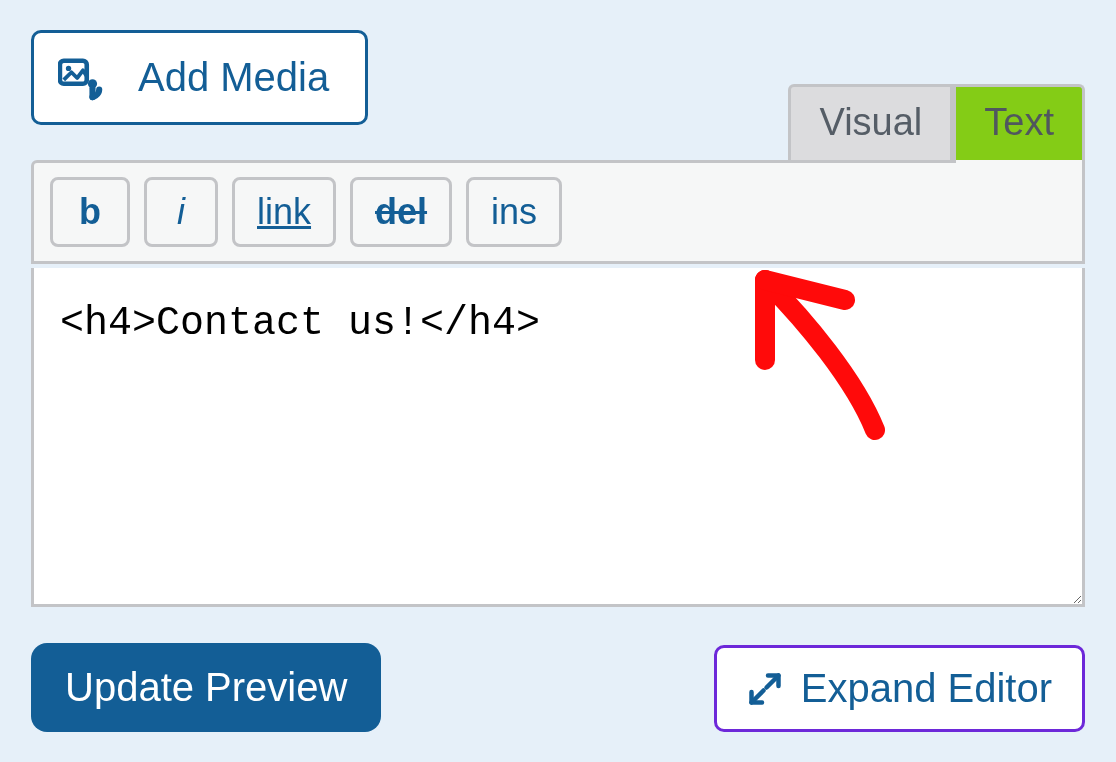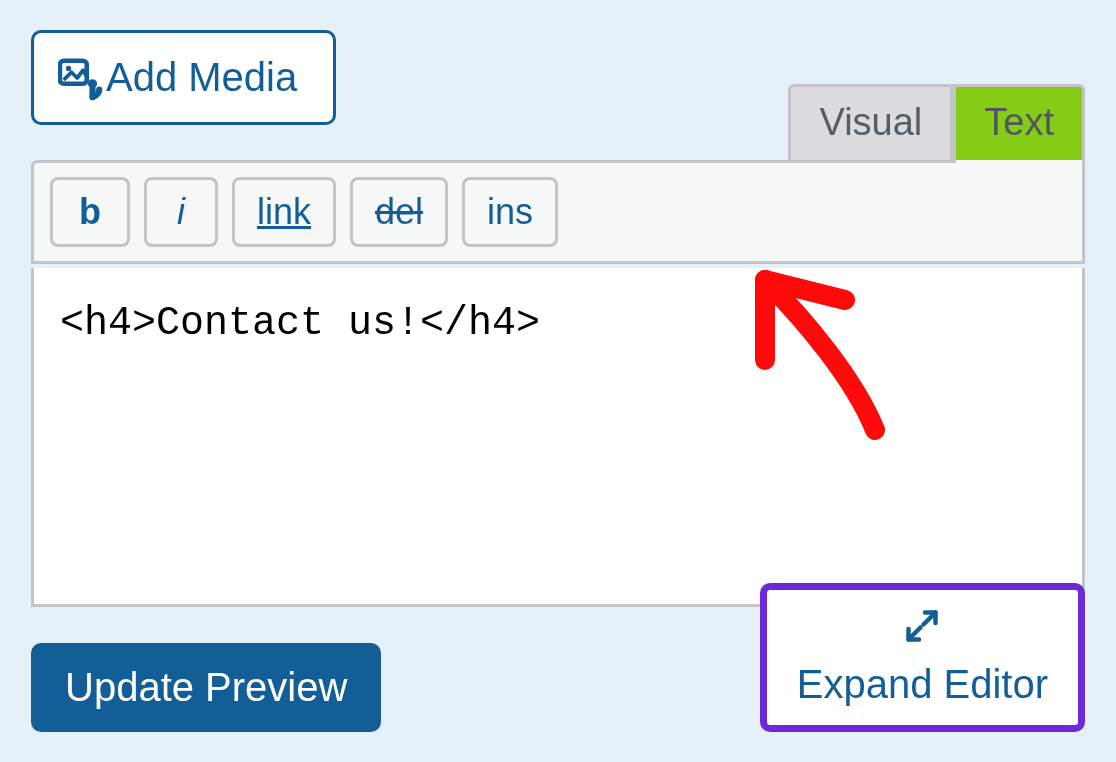--- a/index.html
+++ b/index.html
@@ -18,21 +18,21 @@
     position: absolute;
     top: 30px;
     left: 31px;
     height: 95px;
     padding: 0 36px 0 24px;
     background: #ffffff;
     border: 3px solid #135e96;
     border-radius: 10px;
     display: flex;
     align-items: center;
-    gap: 2px;
+    gap: 34px;
     cursor: pointer;
     color: #135e96;
     font-size: 40px;
     font-weight: 400;
   }
   .add-media-btn .icon { display: flex; align-items: center; }
 
   
   .tabs {
     position: absolute;
@@ -103,21 +103,21 @@
     cursor: pointer;
     font-family: inherit;
     display: flex;
     align-items: center;
     justify-content: center;
     min-height: 70px;
   }
   .tbtn.bold { font-weight: 700; padding-left:26px; padding-right:26px;}
   .tbtn.italic { font-style: italic; padding-left:30px; padding-right:30px;}
   .tbtn.link span { text-decoration: underline; }
-  .tbtn.del span { text-decoration: line-through; }
+  .tbtn.del span { text-decoration: line-through; font-weight: bold; }
 
   
   .editor-area {
     position: absolute;
     top: 268px;
     left: 31px;
     right: 31px;
     bottom: 155px;
   }
   .editor-text {
@@ -136,40 +136,39 @@
   }
 
   
   .update-btn {
     position: absolute;
     left: 31px;
     bottom: 30px;
     background: #135e96;
     color: #ffffff;
     border: none;
-    border-radius: 10px;
+    border-radius: 16px;
     font-size: 40px;
     padding: 22px 34px;
     cursor: pointer;
   }
   .expand-btn {
     position: absolute;
     right: 31px;
     bottom: 30px;
     background: #ffffff;
     color: #135e96;
-    border: 7px solid #6d28d9;
+    border: 3px solid #6d28d9;
     border-radius: 10px;
     font-size: 40px;
     padding: 18px 30px;
     cursor: pointer;
     display: flex;
     align-items: center;
     gap: 18px;
-    flex-direction: column;
   }
   .expand-btn .icon { display:flex; }
 
   
   .anno-arrow {
     position: absolute;
     top: 260px;
     left: 735px;
     pointer-events: none;
   }

